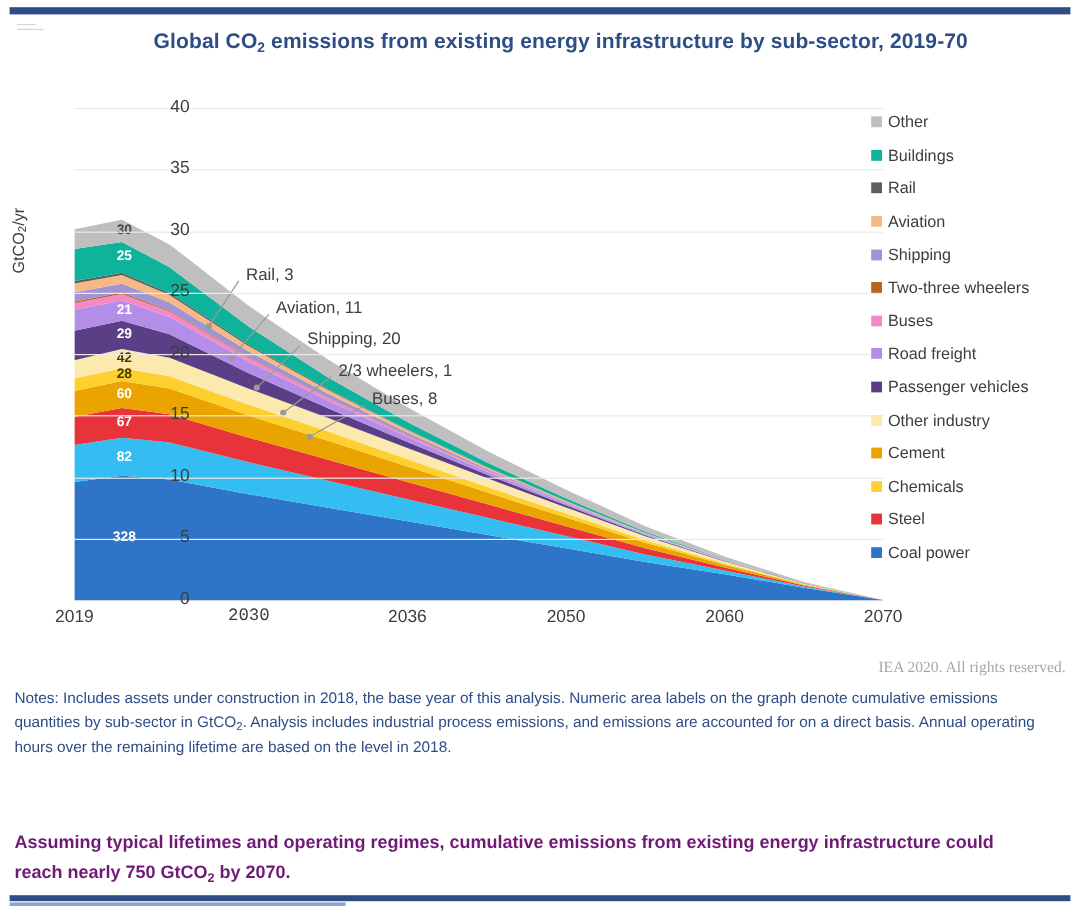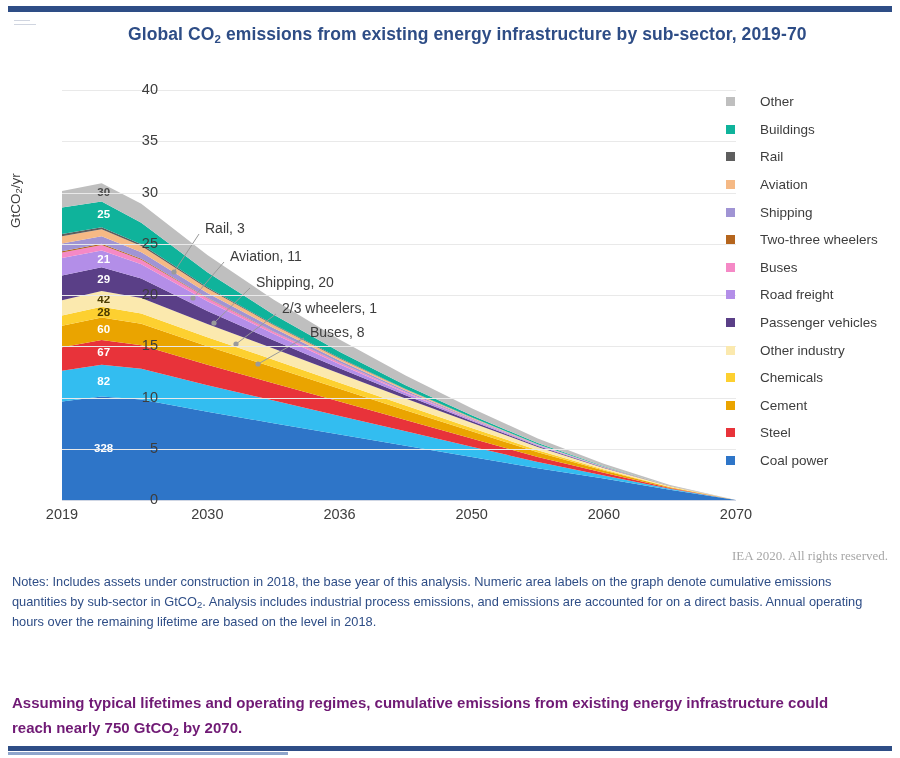--- a/index.html
+++ b/index.html
@@ -79,21 +79,21 @@
   .calloutlabel {
     position:absolute; font-size:14px; color:#3d3d3d;
     white-space:nowrap; transform:translateY(-50%);
   }
 
   
   #legend {
     position:absolute; left:726px; top:88px; width:174px;
   }
   .legrow {
-    display:flex; align-items:center; height:27.6px;gap:20px;
+    display:flex; align-items:center; height:27.6px;
   }
   .legsw {
     width:9px; height:9px; flex:0 0 9px; margin-right:5px;
   }
   .legtxt { font-size:13.5px; color:#3d3d3d; white-space:nowrap; }
 
   #credit {
     position:absolute; right:12px; top:548px;
     font-size:13px; color:#a7a7a7;font-family:Liberation Serif, serif;
   }
@@ -187,21 +187,21 @@
       <div class="ytick" style="top: 217px;">20</div>
       <div class="gridline" style="top: 165.75px; left: 62px; width: 674px;"></div>
       <div class="ytick" style="top: 165.75px;">25</div>
       <div class="gridline" style="top: 114.5px; left: 62px; width: 674px;"></div>
       <div class="ytick" style="top: 114.5px;">30</div>
       <div class="gridline" style="top: 63.25px; left: 62px; width: 674px;"></div>
       <div class="ytick" style="top: 63.25px;">35</div>
       <div class="gridline" style="top: 12px; left: 62px; width: 674px;"></div>
       <div class="ytick" style="top: 12px;">40</div>
       <div class="xtick" style="left: 62px;">2019</div>
-      <div class="xtick" style="left: 207.373px;">2030</div>
+      <div class="xtick" style="left: 207.373px; font-family: Liberation Mono, monospace;">2030</div>
       <div class="xtick" style="left: 339.529px;">2036</div>
       <div class="xtick" style="left: 471.686px;">2050</div>
       <div class="xtick" style="left: 603.843px;">2060</div>
       <div class="xtick" style="left: 736px;">2070</div>
     </div>
 </div>
 
 <div id="legend">
     <div class="legrow">
       <span class="legsw" style="background: rgb(191, 191, 191);"></span>
@@ -237,28 +237,28 @@
     </div>
     <div class="legrow">
       <span class="legsw" style="background: rgb(90, 63, 135);"></span>
       <span class="legtxt">Passenger vehicles</span>
     </div>
     <div class="legrow">
       <span class="legsw" style="background: rgb(251, 233, 174);"></span>
       <span class="legtxt">Other industry</span>
     </div>
     <div class="legrow">
+      <span class="legsw" style="background: rgb(234, 164, 0);"></span>
+      <span class="legtxt">Cement</span>
+    </div>
+    <div class="legrow">
       <span class="legsw" style="background: rgb(253, 208, 48);"></span>
       <span class="legtxt">Chemicals</span>
     </div>
     <div class="legrow">
-      <span class="legsw" style="background: rgb(234, 164, 0);"></span>
-      <span class="legtxt">Cement</span>
-    </div>
-    <div class="legrow">
       <span class="legsw" style="background: rgb(232, 51, 58);"></span>
       <span class="legtxt">Steel</span>
     </div>
     <div class="legrow">
       <span class="legsw" style="background: rgb(46, 117, 200);"></span>
       <span class="legtxt">Coal power</span>
     </div>
   </div>
 
 <div id="credit">IEA 2020. All rights reserved.</div>

